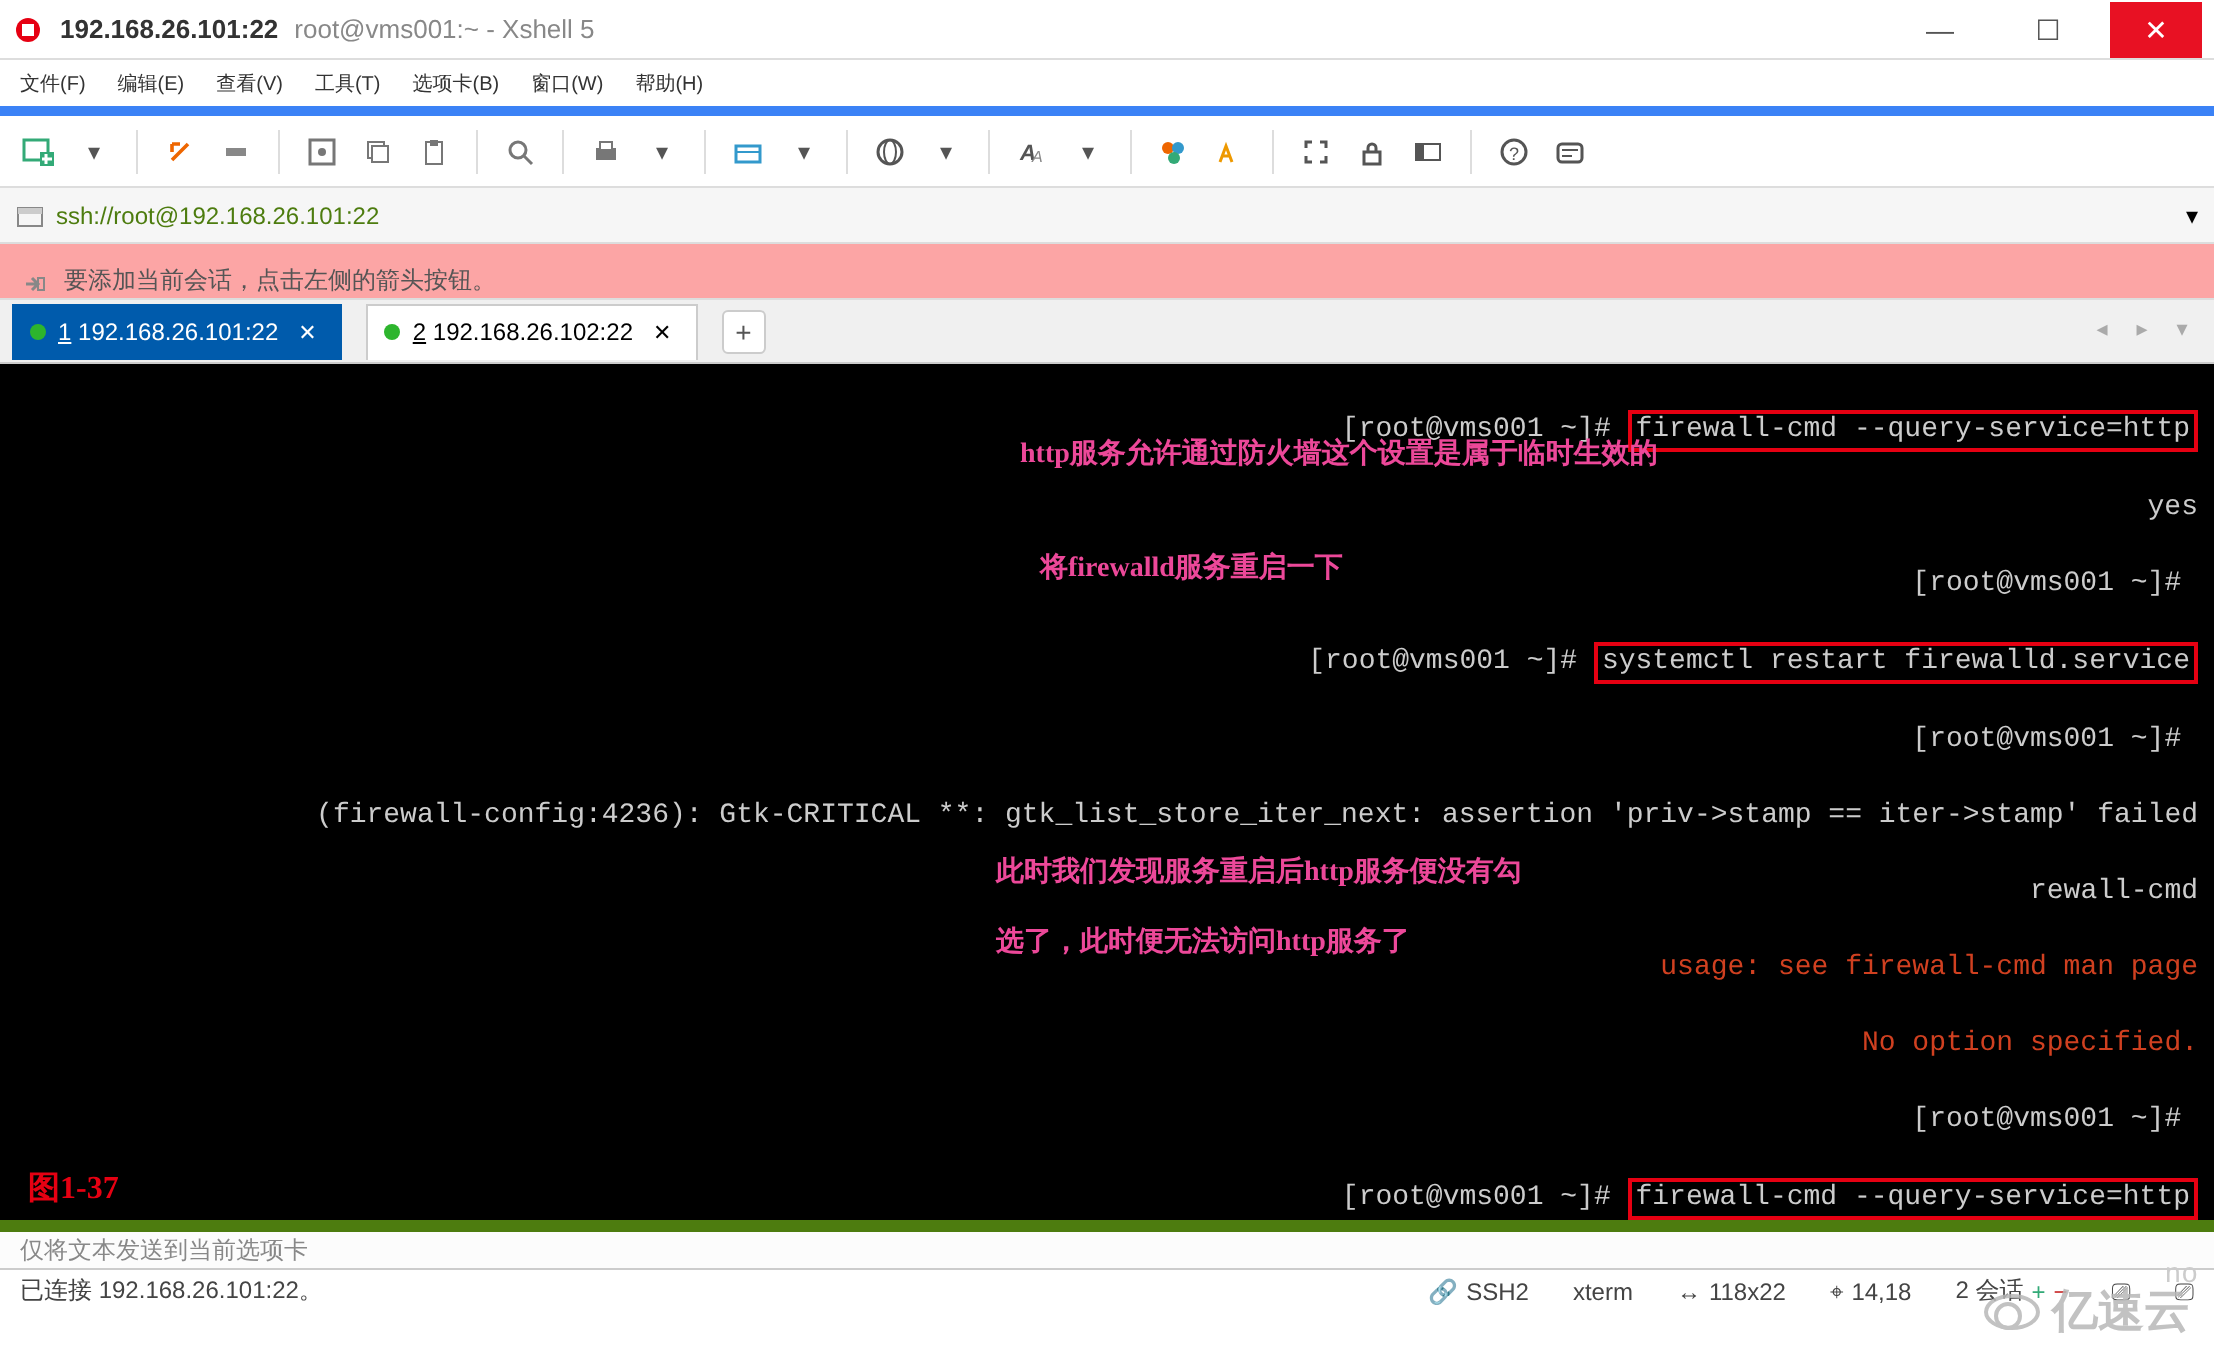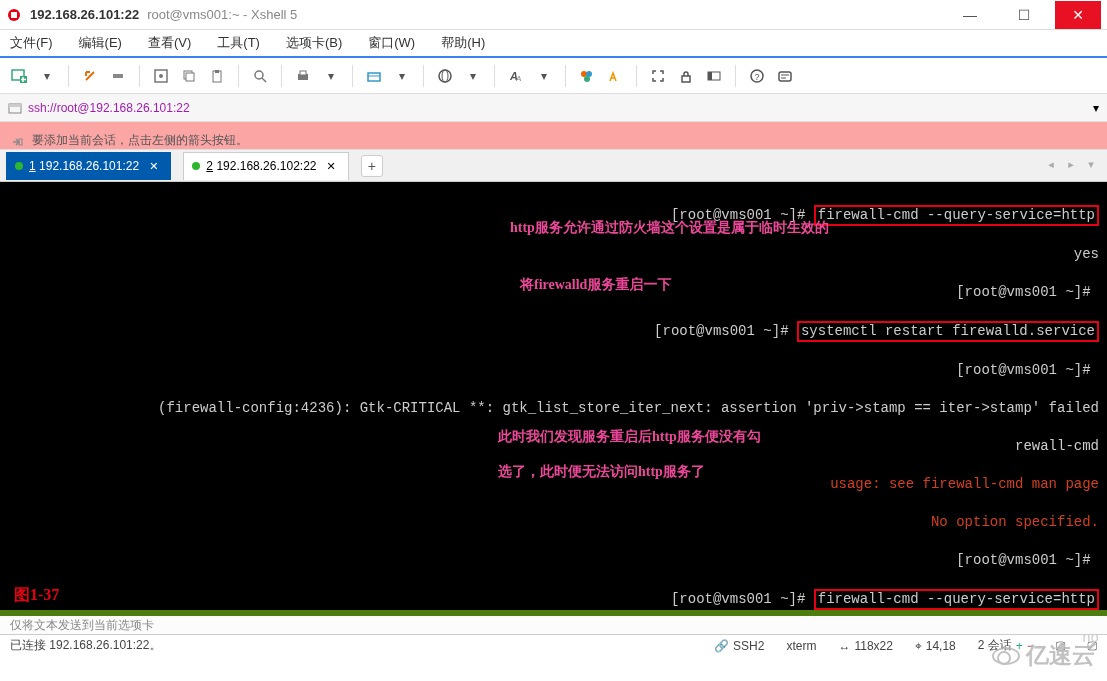--- a/index.html
+++ b/index.html
@@ -4,27 +4,27 @@
 <style>
 * { margin: 0; padding: 0; box-sizing: border-box; }
 body { font-family: "Microsoft YaHei", sans-serif; font-size: 12px; background: #fff; width:1107px; height:681px; overflow:hidden; position:relative;}
 .titlebar { display:flex; align-items:center; height:30px; background:#fff; border-bottom:1px solid #ddd; padding:0 6px; gap:8px;}
 .titlebar .icon { width:16px; height:16px; }
 .titlebar .title { font-weight:bold; color:#333; font-size:13px;}
 .titlebar .subtitle { color:#888; font-size:13px;}
 .titlebar .spacer { flex:1;}
 .winbtn { width:46px; height:28px; display:flex; align-items:center; justify-content:center; color:#555; font-size:14px;}
 .winbtn.close { background:#e81123; color:#fff;}
-.menubar { display:flex; align-items:center; height:28px; padding:0 10px; gap:26px; color:#333; font-size:13px; border-bottom:2px solid #3b82f6;}
+.menubar { display:flex; align-items:center; height:28px; padding:0 10px; gap:16px; color:#333; font-size:10px; border-bottom:5px solid #3b82f6;}
 .menubar span { cursor:default;}
 .toolbar { display:flex; align-items:center; height:36px; padding:0 8px; gap:6px; border-bottom:1px solid #ddd;}
 .tbtn { min-width:22px; height:22px; display:flex; align-items:center; justify-content:center; color:#555; border-radius:3px;}
 .tsep { width:1px; height:22px; background:#ddd; margin:0 4px;}
 .addrbar { display:flex; align-items:center; height:28px; padding:0 8px; gap:6px; border-bottom:1px solid #ddd; background:#f6f6f6;}
-.addrbox { flex:1; font-size:12px; color:#a21caf;}
+.addrbox { flex:1; font-size:12px; color:#4d7c0f;}
 .noticebar { height:28px; display:flex; align-items:flex-end; padding:0 10px; gap:8px; background:#fca5a5; border-bottom:1px solid #ddd; color:#555; font-size:12px;}
 .tabbar { height:32px; background:#f0f0f0; display:flex; align-items:center; padding:0 6px; gap:12px; border-bottom:1px solid #ccc; position:relative;}
 .tab { height:28px; padding:0 12px 0 8px; display:flex; align-items:center; gap:6px; border:1px solid #ccc; border-bottom:none; background:#fff; font-size:12px; position:relative;}
 .tab.active { background:#005bac; color:#fff; border-color:#005bac;}
 .tab .dot { width:8px; height:8px; border-radius:50%; background:#2db52d;}
 .tab .close-x { font-size:11px; color:inherit; margin-left:4px;}
 .tabadd { width:22px; height:22px; border:1px solid #ccc; background:#fff; display:flex; align-items:center; justify-content:center; font-size:14px; color:#555; border-radius:3px;}
 .tabnav { position:absolute; right:8px; top:6px; display:flex; gap:4px;}
 .tabnav span { width:16px; height:16px; display:flex; align-items:center; justify-content:center; color:#aaa; font-size:11px;}
 .terminal { background:#000; color:#ccc; font-family:"Consolas","Courier New",monospace; font-size:14px; line-height:19px; padding:4px 8px; height:428px; position:relative; white-space:pre;}

